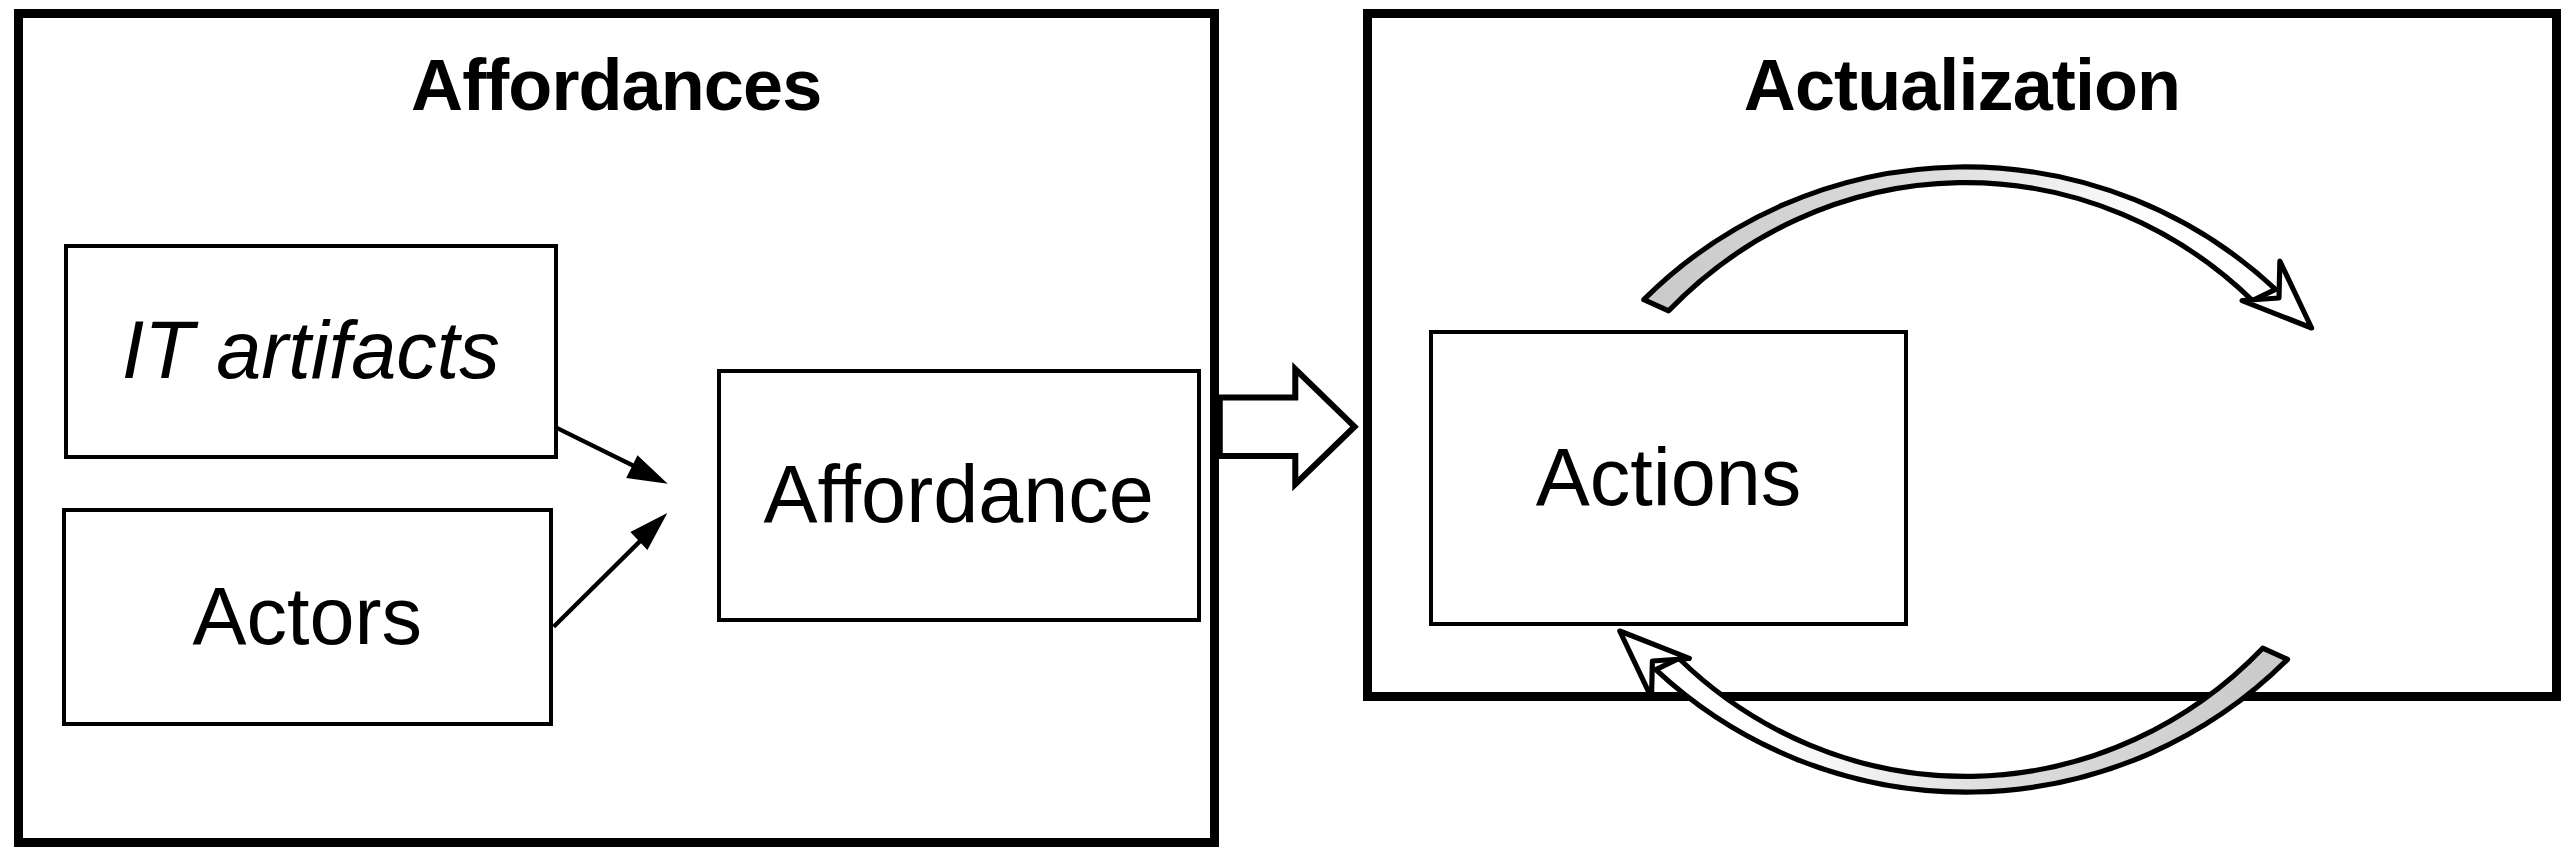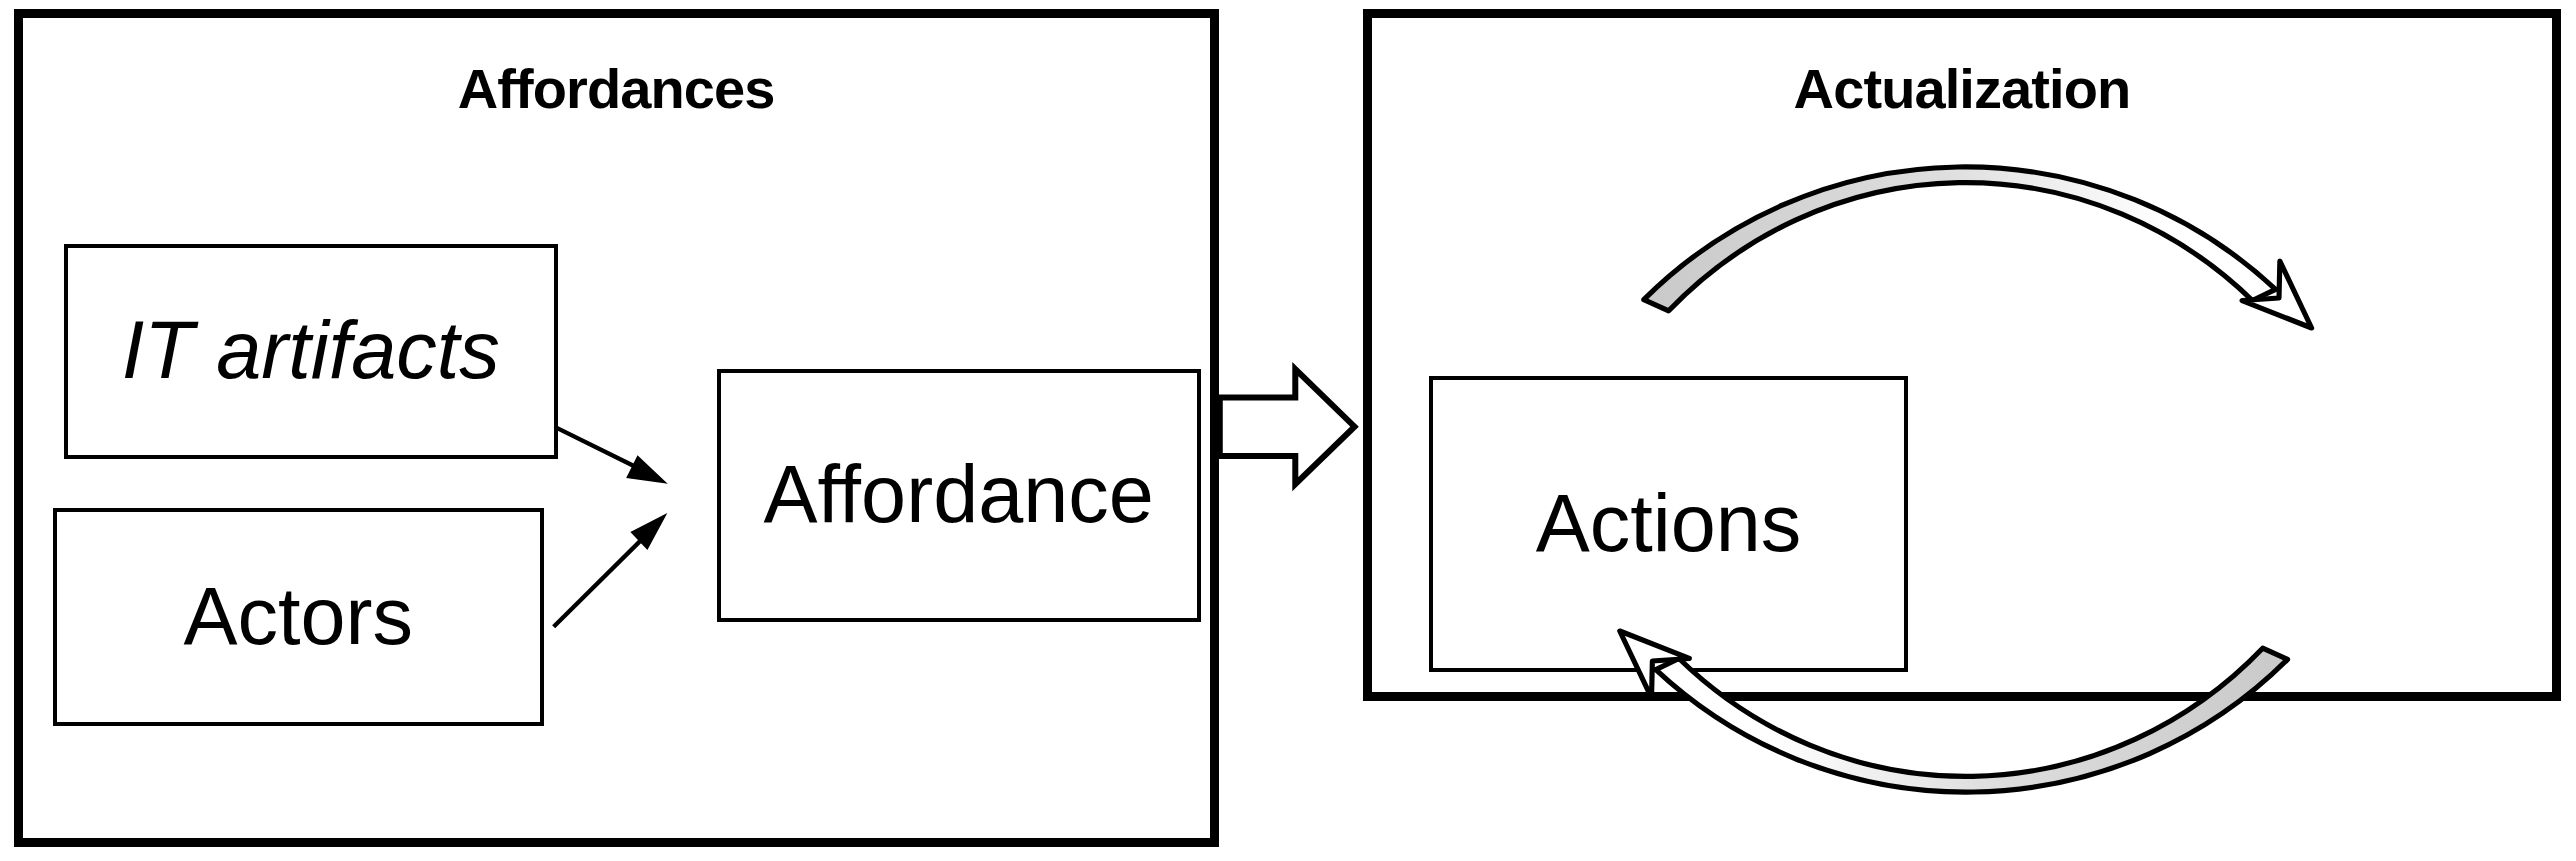--- a/index.html
+++ b/index.html
@@ -21,46 +21,45 @@
     background: #ffffff;
     box-sizing: border-box;
   }
   #panel-affordances { left: 13.7px; top: 8.6px; width: 1205px; height: 838px; }
   #panel-actualization { left: 1363px; top: 8.6px; width: 1198px; height: 692px; }
   .panel-title {
     position: absolute;
     left: 0; top: 31px;
     width: 100%;
     text-align: center;
-    font-size: 56px;
+    font-size: 72px;
     font-weight: bold;
     line-height: 1;
     color: #000000;
     letter-spacing: -0.9px;
-    margin-top: 12px;
   }
   .node {
     position: absolute;
     border: 4.3px solid #000000;
     background: #ffffff;
     box-sizing: border-box;
     display: flex;
     align-items: center;
     justify-content: center;
     text-align: center;
     font-size: 81px;
     line-height: 1.13;
     color: #000000;
   }
   
   #box-it-artifacts { left: 41px;  top: 226px; width: 494px; height: 215px; font-style: italic; }
-  #box-actors       { left: 30px;  top: 490px; width: 491px; height: 218px; justify-content: center; }
+  #box-actors       { left: 39px;  top: 490px; width: 491px; height: 218px; justify-content: center; }
   #box-affordance   { left: 646px; top: 351px; width: 484px; height: 253px; margin-left: 48px; }
   
-  #box-actions      { left: 57px;  top: 312px; width: 479px; height: 296px; margin-top: 46px; }
+  #box-actions      { left: 57px;  top: 312px; width: 479px; height: 296px; }
   #box-outcomes     { left: 652px; top: 313px; width: 476px; height: 295px; }
   .label-line { display: block; }
   #arrow-layer {
     position: absolute;
     left: 0; top: 0;
     width: 2576px;
     height: 862px;
     pointer-events: none;
     z-index: 10;
   }

